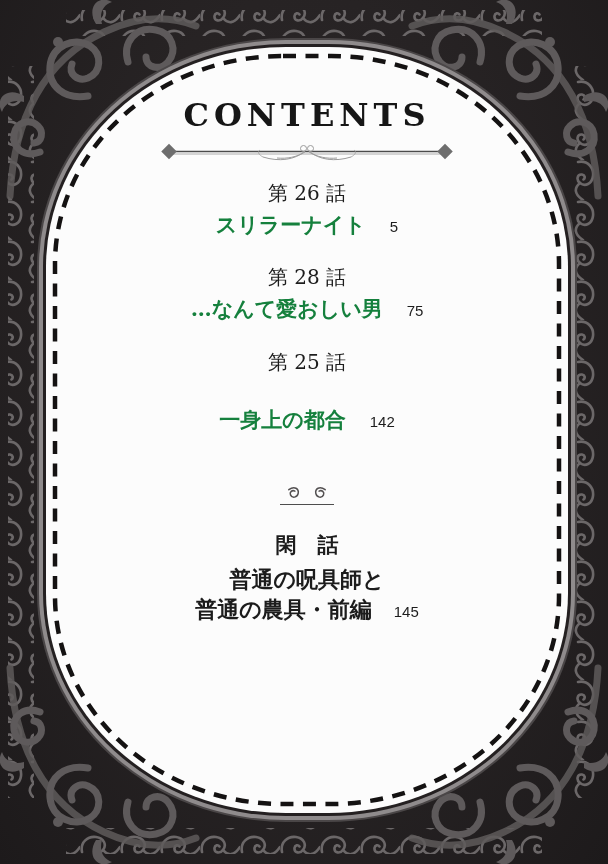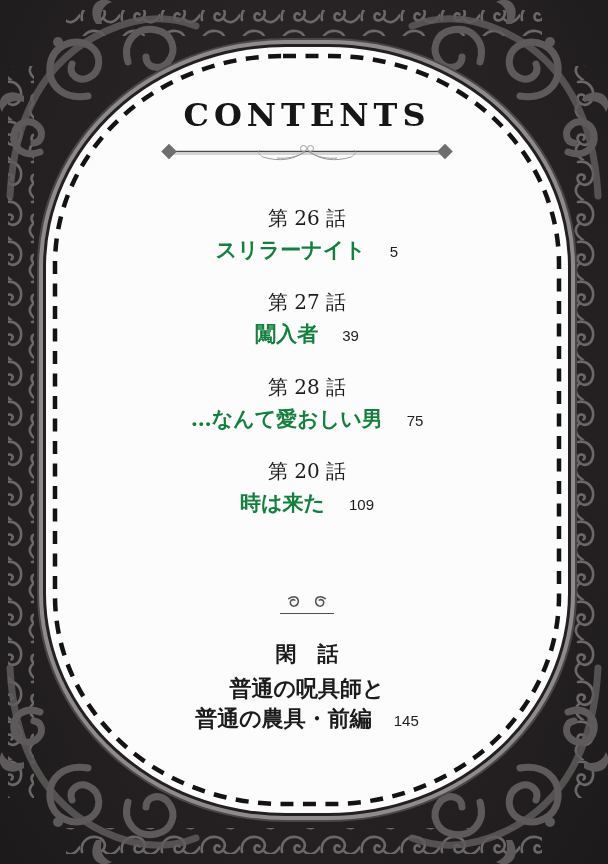--- a/index.html
+++ b/index.html
@@ -23,21 +23,21 @@
   .content{
     position:absolute;left:0;top:0;width:522px;height:766px;
     display:flex;flex-direction:column;align-items:center;
     color:#1c1c1c;text-align:center;
   }
   .title{
     margin:52px 0 0 0;font-size:32px;line-height:1;font-weight:bold;
     letter-spacing:5px;color:#161616;font-family:"DejaVu Serif",serif;
   }
   .divider{margin-top:10px;width:300px;height:22px;}
-  .entries{margin-top:42px;display:flex;flex-direction:column;align-items:center;}
+  .entries{margin-top:17px;display:flex;flex-direction:column;align-items:center;}
   .entry{margin-bottom:26px;}
   .chapter{font-size:20px;line-height:1.3;color:#1d1d1d;}
   .trow{margin-top:5px;display:flex;align-items:baseline;justify-content:center;gap:24px;}
   .etitle{font-size:21px;line-height:1.3;font-weight:bold;color:#15803d;}
   .pnum{font-size:15px;font-family:"Liberation Sans","DejaVu Sans",sans-serif;color:#1d1d1d;}
   .special{margin-top:26px;display:flex;flex-direction:column;align-items:center;}
   .badge{
     display:flex;align-items:center;gap:12px;
     padding:0 6px 4px 6px;border-bottom:1.5px solid #4e4e4e;
   }
@@ -127,45 +127,38 @@
       <div class="entries">
 
         <div class="entry">
           <div class="chapter">第 26 話</div>
           <div class="trow">
             <span class="etitle">スリラーナイト</span>
             <span class="pnum">5</span>
           </div>
         </div>
 
-        <div class="entry">
-          <div class="chapter">第 27 話</div>
-          <div class="trow">
-            <span class="etitle">闖入者</span>
-            <span class="pnum">39</span>
-          </div>
-        </div>
 
         <div class="entry">
           <div class="chapter">第 28 話</div>
           <div class="trow">
             <span class="etitle">…なんて愛おしい男</span>
             <span class="pnum">75</span>
           </div>
         </div>
 
         <div class="entry">
-          <div class="chapter">第 20 話</div>
-          <div class="trow">
-            <span class="etitle">時は来た</span>
-            <span class="pnum">109</span>
-          </div>
+          <div class="chapter">第 25 話</div>
         </div>
 
         <div class="entry">
+          <div class="trow">
+            <span class="etitle">一身上の都合</span>
+            <span class="pnum">142</span>
+          </div>
         </div>
 
       </div>
 
       <div class="special">
         <div class="badge">
           <svg class="curl" viewBox="0 0 16 16" aria-hidden="true">
             <path d="M3,5 C9,0.5 14,4 13,9 C12,13.5 6.5,14.5 4.8,10.5 C3.5,7.5 6.5,5 9.5,6.5" stroke="#535051" fill="none" stroke-width="1.6" stroke-linecap="round"></path>
           </svg>
           <svg class="curl" viewBox="0 0 16 16" aria-hidden="true">

